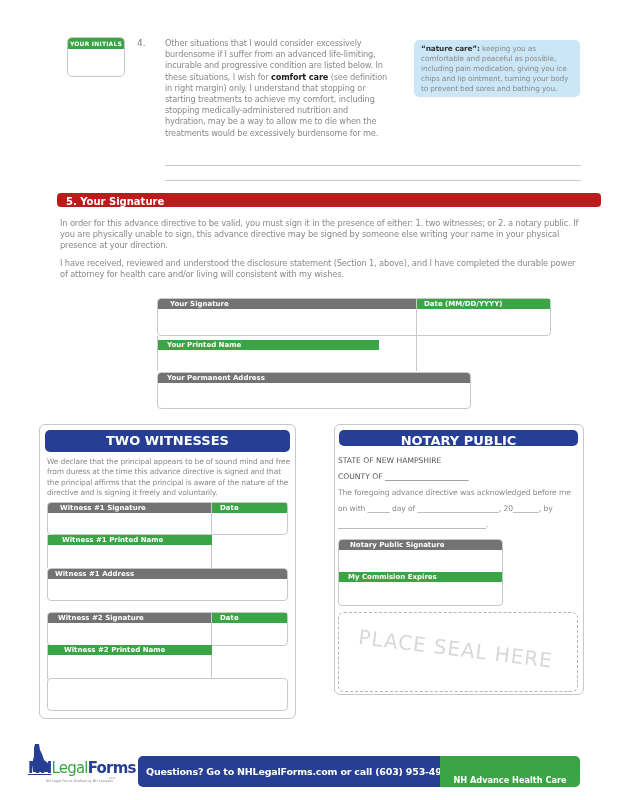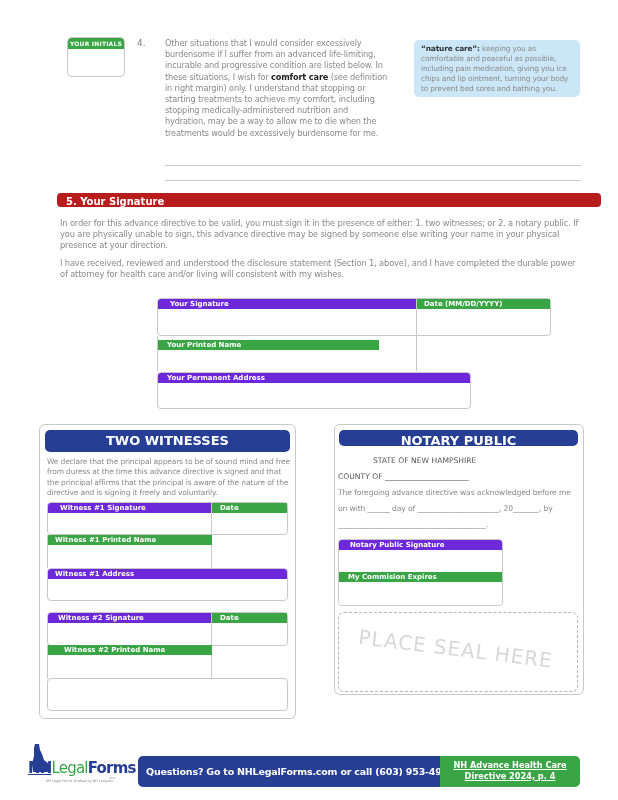--- a/index.html
+++ b/index.html
@@ -21,39 +21,39 @@
 
   .rule { height: 1px; background: #c8c8c8; }
 
   
   .section-hdr { left: 37px; top: 193px; width: 544px; height: 14px; background: #b91c1c; border-radius: 4px; color: #fff; font-weight: bold; font-size: 10px; line-height: 18px; padding-left: 9px; margin-left: 20px; }
 
   .para { font-size: 8.3px; line-height: 11.2px; color: #8a8a8a; letter-spacing: -0.15px; }
 
   
   .field { position: absolute; border: 1px solid #c8c8c8; border-radius: 4px; overflow: hidden; }
-  .field .lbl { background: #6d28d9; color: #fff; font-weight: bold; font-size: 7px; height: 10px; line-height: 10px; padding-left: 12px; }
+  .field .lbl { background: #737373; color: #fff; font-weight: bold; font-size: 7px; height: 10px; line-height: 10px; padding-left: 12px; }
   .vline { position: absolute; width: 1px; background: #c8c8c8; }
   .glabel { position: absolute; background: #3aa545; color: #fff; font-weight: bold; font-size: 7px; height: 10px; line-height: 10px; padding-left: 9px; }
 
   
   .panel { border: 1px solid #c8c8c8; border-radius: 6px; }
   .panel-title { background: #263e93; color: #fff; font-weight: bold; text-align: center; border-radius: 5px; font-size: 13px; }
 
   .notary-line { font-size: 7.6px; color: #555; }
   .notary-grey { font-size: 7.6px; color: #8a8a8a; letter-spacing: -0.1px; }
 
   .seal { left: 338px; top: 612px; width: 240px; height: 80px; border: 1.5px dashed #b5b5b5; border-radius: 6px; }
   .seal-text { left: 360px; top: 625px; font-size: 20px; color: #d8d8d8; transform: rotate(7deg); transform-origin: left top; letter-spacing: 1px; white-space: nowrap; }
 
   
   .logo { left: 26px; top: 748px; width: 92px; height: 40px; }
   .footer-bar { left: 138px; top: 756px; width: 442px; height: 31px; border-radius: 5px; overflow: hidden; display: flex; }
   .footer-blue { background: #263e93; color: #fff; font-weight: bold; font-size: 9.5px; line-height: 31px; padding-left: 8px; width: 302px; white-space: nowrap; letter-spacing: -0.2px; }
-  .footer-green { background: #3aa545; color: #fff; font-weight: bold; font-size: 8.2px; line-height: 10.5px; text-align: center; flex: 1; padding-top: 4px; text-decoration: underline; }
+  .footer-green { background: #3aa545; color: #fff; font-weight: bold; font-size: 8.2px; line-height: 10.5px; text-align: center; flex: 1; padding-top: 19px; }
 </style>
 </head>
 <body>
 
 <div class="abs initials-box">
   <div class="hdr">YOUR INITIALS</div>
 </div>
 <div class="abs item-num">4.</div>
 <div class="abs item-text"><span>Other situations that I would consider excessively burdensome if I suffer from an advanced life-limiting, incurable and progressive condition are listed below. In these situations, I wish for </span><b>comfort care</b><span> (see definition in right margin) only. I understand that stopping or starting treatments to achieve my comfort, including stopping medically-administered nutrition and hydration, may be a way to allow me to die when the treatments would be excessively burdensome for me.</span></div>
 
@@ -81,41 +81,41 @@
 <div class="abs panel" style="left:39px; top:424px; width:257px; height:295px;"></div>
 <div class="abs panel-title" style="left:45px; top:430px; width:245px; height:22px; line-height:22px;">TWO WITNESSES</div>
 <div class="abs para" style="left:47px; top:457px; width:245px; font-size:7.5px; line-height:10.4px;">We declare that the principal appears to be of sound mind and free from duress at the time this advance directive is signed and that the principal affirms that the principal is aware of the nature of the directive and is signing it freely and voluntarily.</div>
 
 <div class="field" style="left:47px; top:502px; width:241px; height:33px;">
   <div class="lbl" style="">Witness #1 Signature</div>
 </div>
 <div class="glabel" style="left:211px; top:503px; width:76px;">Date</div>
 <div class="vline" style="left:211px; top:503px; height:65px;"></div>
 <div class="abs" style="left:47px; top:535px; width:165px; height:33px; border-left:1px solid #c8c8c8;">
-  <div class="glabel" style="position:relative; left:0; top:0; width:164px; padding-left:7px;">Witness #1 Printed Name</div>
+  <div class="glabel" style="position:relative; left:0; top:0; width:164px; padding-left:14px;">Witness #1 Printed Name</div>
 </div>
 <div class="field" style="left:47px; top:568px; width:241px; height:33px;">
   <div class="lbl" style="padding-left:7px;">Witness #1 Address</div>
 </div>
 
 <div class="field" style="left:47px; top:612px; width:241px; height:34px;">
   <div class="lbl" style="padding-left:10px;">Witness #2 Signature</div>
 </div>
 <div class="glabel" style="left:211px; top:613px; width:76px;">Date</div>
 <div class="vline" style="left:211px; top:613px; height:66px;"></div>
 <div class="abs" style="left:47px; top:645px; width:165px; height:34px; border-left:1px solid #c8c8c8;">
   <div class="glabel" style="position:relative; left:0; top:0; width:164px; padding-left:16px;">Witness #2 Printed Name</div>
 </div>
 <div class="field" style="left:47px; top:678px; width:241px; height:33px;">
   <div class="lbl" style="padding-left:19px;margin-top:32px;">Witness #2 Address</div>
 </div>
 
 <div class="abs panel" style="left:334px; top:424px; width:250px; height:271px;"></div>
 <div class="abs panel-title" style="left:339px; top:430px; width:239px; height:16px; line-height:21px;">NOTARY PUBLIC</div>
-<div class="abs notary-line" style="left:338px; top:456px;margin-left:35px;">STATE OF NEW HAMPSHIRE</div>
+<div class="abs notary-line" style="left:338px; top:456px;">STATE OF NEW HAMPSHIRE</div>
 <div class="abs notary-line" style="left:338px; top:472px;">COUNTY OF ______________________</div>
 <div class="abs notary-grey" style="left:338px; top:488px;">The foregoing advance directive was acknowledged before me</div>
 <div class="abs notary-grey" style="left:338px; top:504px;">on with ______ day of ______________________, 20_______, by</div>
 <div class="abs notary-grey" style="left:338px; top:520px;">________________________________________.</div>
 
 <div class="field" style="left:338px; top:539px; width:165px; height:67px;">
   <div class="lbl" style="padding-left:11px;">Notary Public Signature</div>
 </div>
 <div class="glabel" style="left:339px; top:572px; width:163px;">My Commision Expires</div>
 

